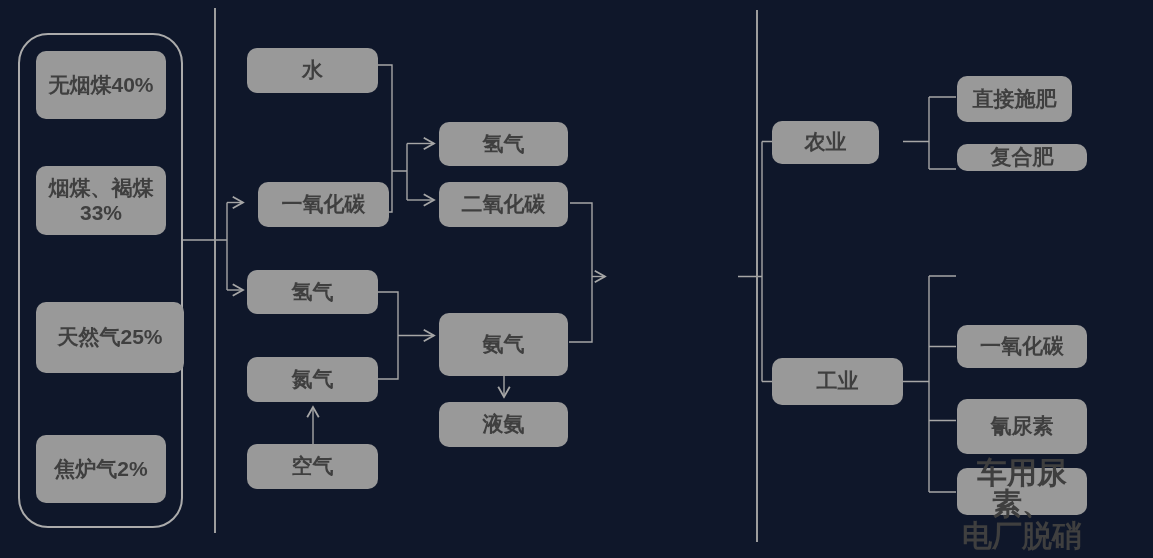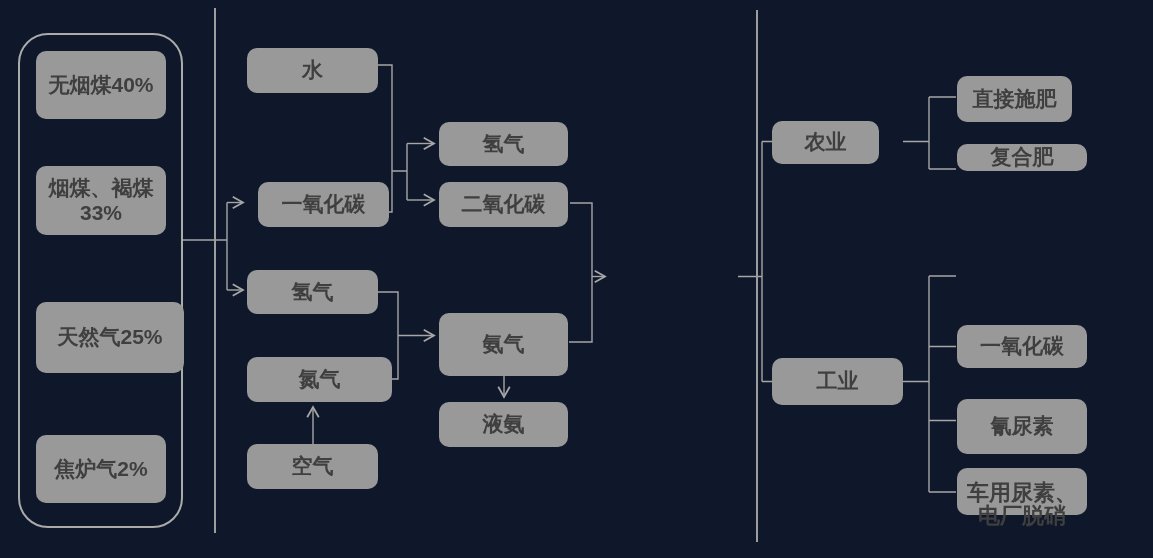--- a/index.html
+++ b/index.html
@@ -44,21 +44,21 @@
   }
   .node-label {
     color: #3f3f3f;
     font-weight: bold;
     font-size: 21px;
     line-height: 1.15;
     text-align: center;
     white-space: pre-line;
     overflow: visible;
   }
-  .node.leaf-wide .node-label { font-size: 22px; line-height: 1.05; margin-top: 25px; }
+  .node.leaf-wide .node-label { font-size: 30px; line-height: 1.05; margin-top: 25px; }
 </style>
 </head>
 <body>
 
 <div class="canvas">
 
   <svg class="connector-layer" viewBox="0 0 1153 558" xmlns="http://www.w3.org/2000/svg">
     <defs>
       <marker id="arrow" viewBox="0 0 12 12" refX="10" refY="6" markerWidth="11" markerHeight="11" orient="auto-start-reverse">
         <path d="M2,1.5 L10,6 L2,10.5" fill="none" stroke="#a6a6a6" stroke-width="1.4"></path>
@@ -131,21 +131,21 @@
 
   <div class="node" style="left:247px;top:48px;width:131px;height:45px">
     <span class="node-label">水</span>
   </div>
   <div class="node" style="left:258px;top:182px;width:131px;height:45px">
     <span class="node-label">一氧化碳</span>
   </div>
   <div class="node" style="left:247px;top:270px;width:131px;height:44px">
     <span class="node-label">氢气</span>
   </div>
-  <div class="node" style="left:247px;top:357px;width:145px;height:45px">
+  <div class="node" style="left:247px;top:357px;width:131px;height:45px">
     <span class="node-label">氮气</span>
   </div>
   <div class="node" style="left:247px;top:444px;width:131px;height:45px">
     <span class="node-label">空气</span>
   </div>
 
   <div class="node" style="left:439px;top:122px;width:129px;height:44px">
     <span class="node-label">氢气</span>
   </div>
   <div class="node" style="left:439px;top:182px;width:129px;height:45px">

